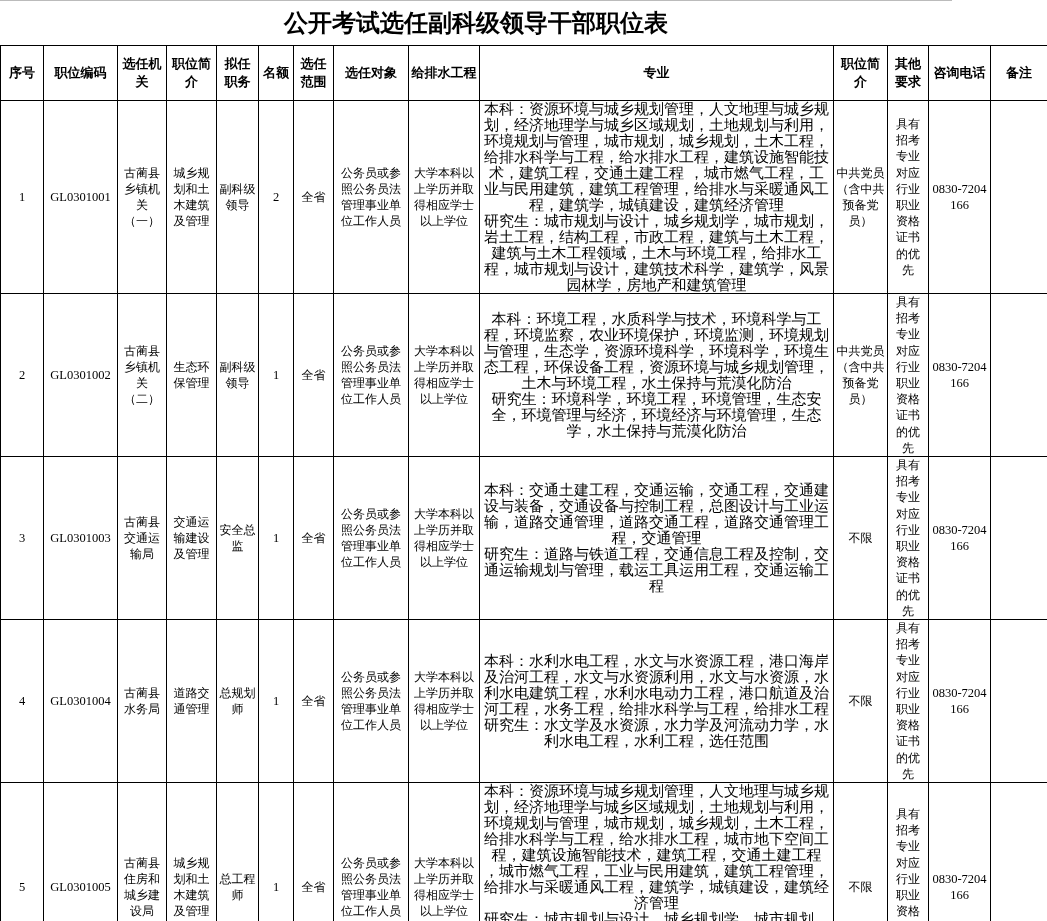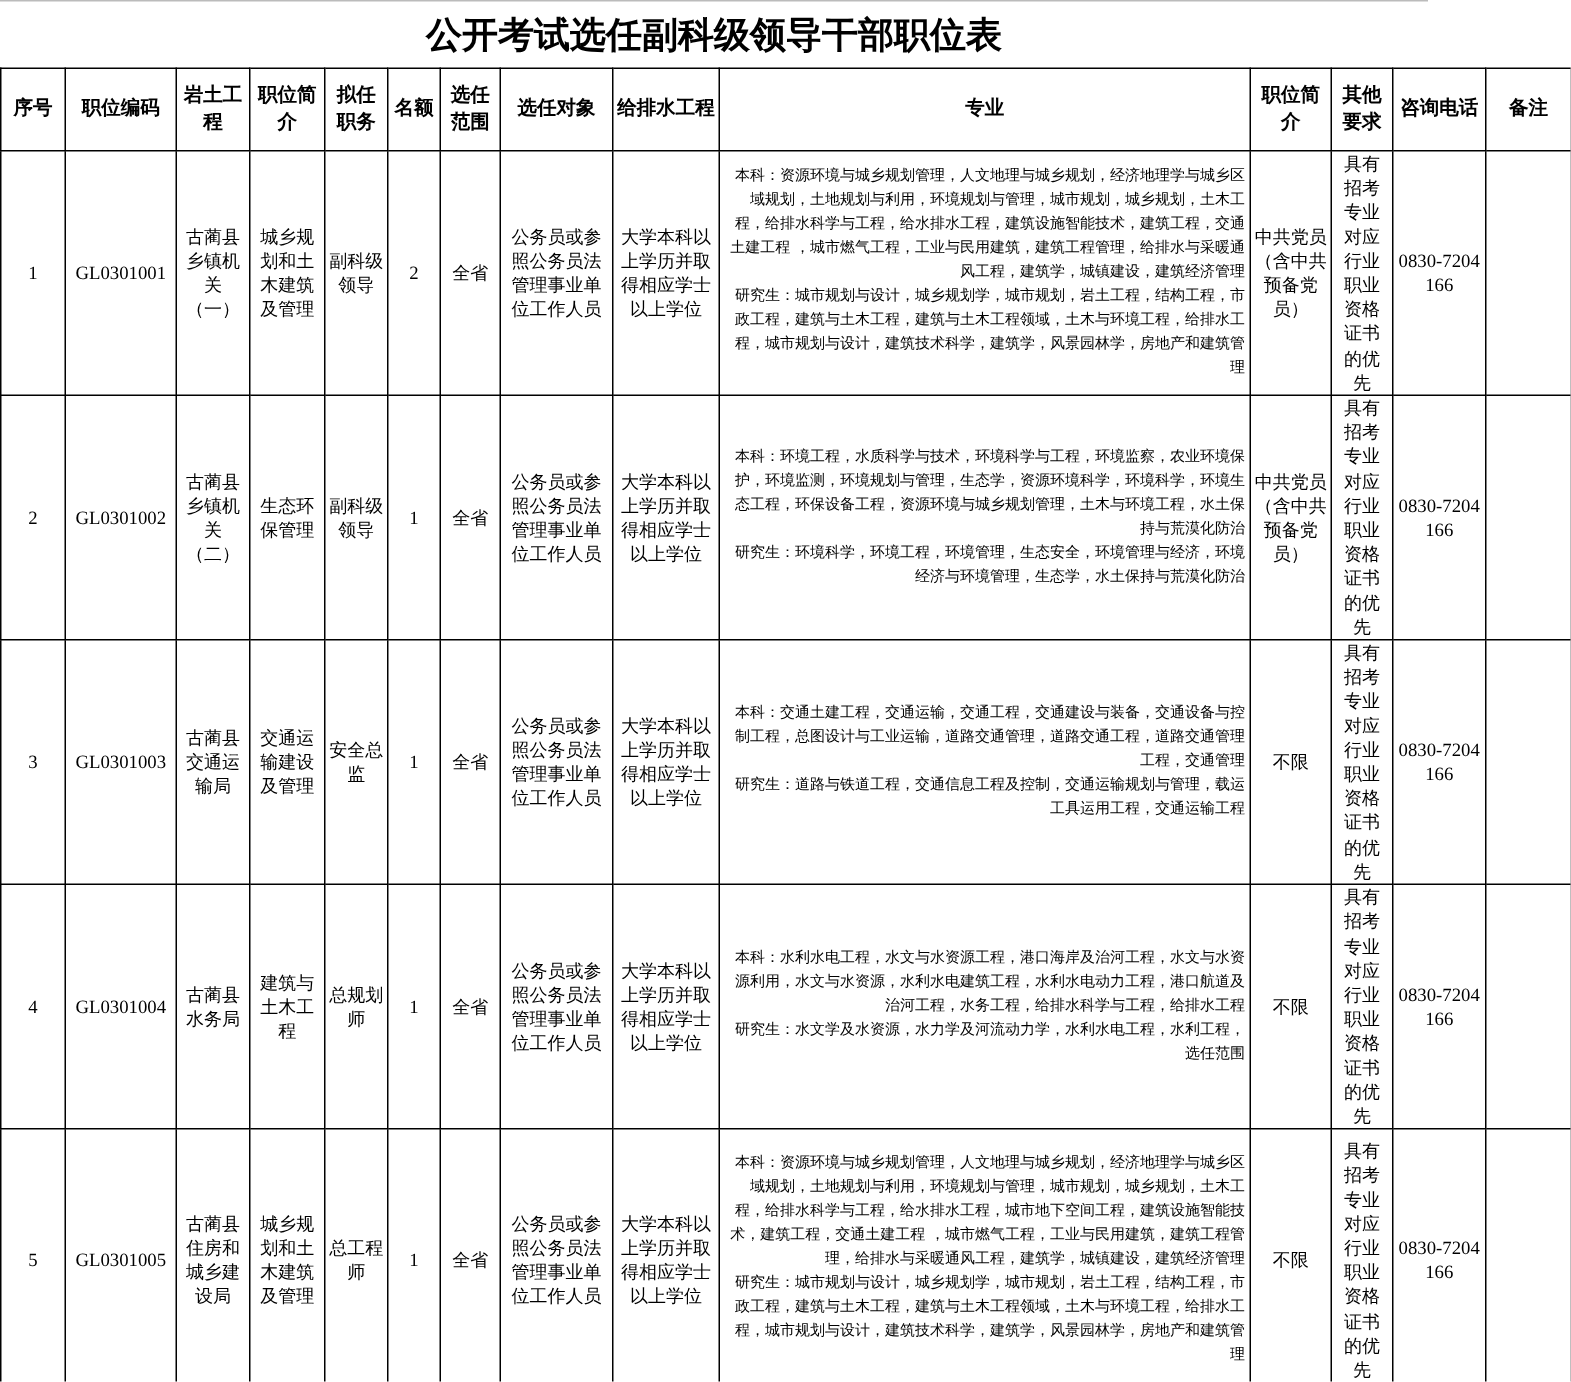--- a/index.html
+++ b/index.html
@@ -9,21 +9,21 @@
              display: flex; align-items: center; justify-content: center;
              font-family: "DejaVu Serif", serif; font-size: 24px; font-weight: bold;
              border-top: 1px solid #bbb; box-sizing: border-box; letter-spacing: 0px; }
     table { position: absolute; left: 0; top: 45px; border-collapse: collapse;
             table-layout: fixed; width: 1047px; }
     td, th { border: 1px solid #000; padding: 0 2px; text-align: center; vertical-align: middle;
              font-size: 12px; line-height: 16px; word-break: break-all; overflow: hidden; }
     th { font-weight: bold; font-size: 13px; line-height: 18px; height: 54px; }
     tr.data td { height: 159px; }
     tr.data.last td { height: 174px; }
-    td.major { text-align: right; font-size: 10px; line-height: 16px; padding: 0 3px; }
+    td.major { text-align: center; font-size: 15px; line-height: 16px; padding: 0 3px; }
     td.serif { font-family: "Liberation Serif", serif; font-size: 12.5px; }
     td.other { line-height: 16.2px; padding: 0 6px; }
     .major-line { display: block; }
   </style>
 </head>
 <body>
 
 <div class="title">公开考试选任副科级领导干部职位表</div>
 
 <table>
@@ -40,21 +40,21 @@
     <col style="width:354px">
     <col style="width:54px">
     <col style="width:41px">
     <col style="width:62px">
     <col style="width:57px">
   </colgroup>
   <thead>
     <tr>
       <th>序号</th>
       <th>职位编码</th>
-      <th>岩土工程</th>
+      <th>选任机关</th>
       <th>职位简介</th>
       <th>拟任职务</th>
       <th>名额</th>
       <th>选任范围</th>
       <th>选任对象</th>
       <th>给排水工程</th>
       <th>专业</th>
       <th>职位简介</th>
       <th>其他要求</th>
       <th>咨询电话</th>
@@ -116,21 +116,21 @@
       </td>
       <td>不限</td>
       <td class="other">具有招考专业对应行业职业资格证书的优先</td>
       <td class="serif">0830-7204166</td>
       <td></td>
     </tr>
     <tr class="data">
       <td class="serif">4</td>
       <td class="serif">GL0301004</td>
       <td>古蔺县水务局</td>
-      <td>建筑与土木工程</td>
+      <td>道路交通管理</td>
       <td>总规划师</td>
       <td class="serif">1</td>
       <td>全省</td>
       <td>公务员或参照公务员法管理事业单位工作人员</td>
       <td>大学本科以上学历并取得相应学士以上学位</td>
       <td class="major">
         <span class="major-line">本科：水利水电工程，水文与水资源工程，港口海岸及治河工程，水文与水资源利用，水文与水资源，水利水电建筑工程，水利水电动力工程，港口航道及治河工程，水务工程，给排水科学与工程，给排水工程</span>
         <span class="major-line">研究生：水文学及水资源，水力学及河流动力学，水利水电工程，水利工程，选任范围</span>
       </td>
       <td>不限</td>

